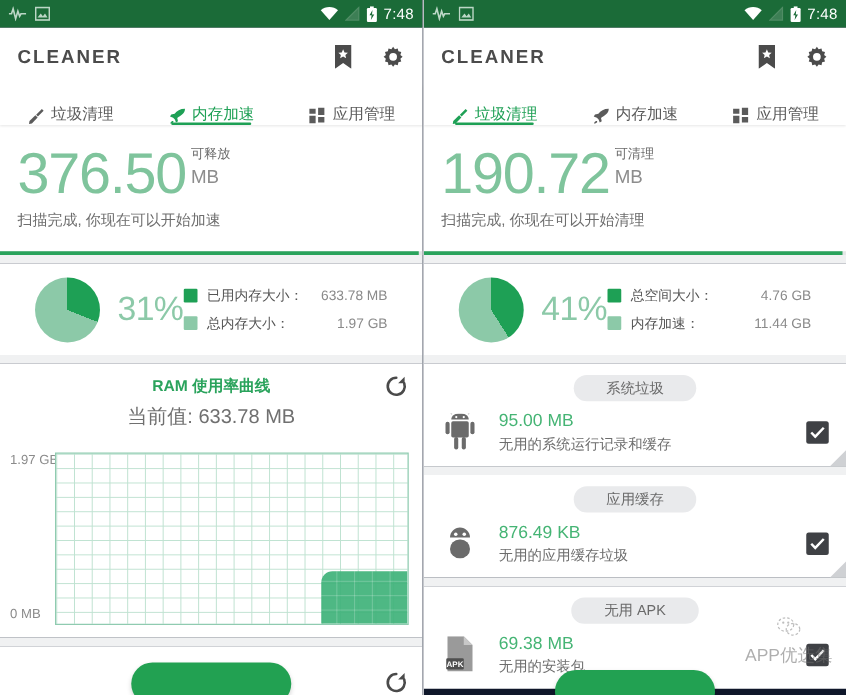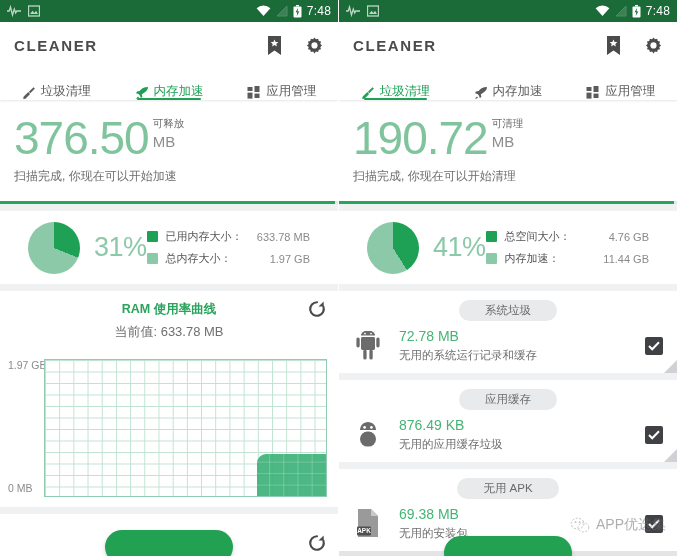--- a/index.html
+++ b/index.html
@@ -3,21 +3,21 @@
 <meta charset="utf-8">
 <style>
   * { margin:0; padding:0; box-sizing:border-box; }
   html,body { width:677px; height:556px; }
   body {
     font-family:"Liberation Sans","DejaVu Sans",sans-serif;
     background:#ffffff;
     overflow:hidden;
   }
   .screens { display:flex; width:677px; height:556px; }
-  .phone { width:338px; height:556px; position:relative; overflow:hidden; background:#e5e5e5; }
+  .phone { width:338px; height:556px; position:relative; overflow:hidden; background:#0f172a; }
   .phone.right { width:338px; margin-left:1px; }
 
   
   .statusbar {
     height:22px; background:#1b6b38; display:flex; align-items:center;
     padding:0 7px; color:#cfe3d6; font-size:11px; position:relative; z-index:5;
   }
   .sb-left { display:flex; align-items:center; gap:7px; }
   .sb-right { margin-left:auto; display:flex; align-items:center; gap:5px; }
   .sb-time { color:#ffffff; font-size:12px; letter-spacing:.2px; }
@@ -77,21 +77,21 @@
   .swatch { width:11px; height:11px; border-radius:1px; flex:0 0 auto; }
   .legend-name { color:#555; margin-left:8px; }
   .legend-val { margin-left:auto; color:#8a8a8a; }
 
   
   .chartcard { padding:8px 0 10px 0; position:relative; }
   .chart-title {
     text-align:center; font-size:12.5px; color:#2aa35c; font-weight:bold;
     padding-top:2px;
   }
-  .chart-sub { text-align:center; font-size:13px; color:#707070; margin-top:5px; }
+  .chart-sub { text-align:center; font-size:16px; color:#707070; margin-top:5px; }
   .refresh {
     position:absolute; right:12px; top:9px; width:18px; height:18px;
   }
   .plot-wrap { position:relative; margin-top:8px; height:148px; }
   .ylab {
     position:absolute; left:8px; font-size:10.5px; color:#8b8b8b; line-height:12px;
   }
   .ylab.top { top:10px; }
   .ylab.bottom { bottom:3px; }
   .plot {
@@ -141,21 +141,21 @@
   .checkbox {
     margin-left:auto; width:18px; height:18px; background:#3f4145; border-radius:2px;
     display:flex; align-items:center; justify-content:center;
   }
   .dogear {
     position:absolute; right:0; bottom:0; width:0; height:0;
     border-left:13px solid transparent; border-bottom:13px solid #cfd1d4;
   }
   .watermark {
     position:absolute; right:11px; bottom:22px; display:flex; align-items:center;
-    gap:6px; opacity:.55; z-index:7; pointer-events:none;
+    gap:6px; opacity:.55; z-index:7; pointer-events:none;flex-direction:column;
   }
   .wm-text { font-size:14px; color:#6d6d6d; }
 </style>
 </head>
 <body>
 
 <div class="screens">
 
   <div class="phone left">
 
@@ -458,21 +458,21 @@
               <circle cx="16" cy="2.6" r="0.9" fill="#ffffff"></circle>
             <path d="M6.4 0.2L4.6-2.4M19.6 0.2l1.8-2.6" stroke="#6b6b6b" stroke-width="1.1"></path>
             <rect x="6" y="6" width="14" height="13" rx="1.4" fill="#6b6b6b"></rect>
             <rect x="1.4" y="6.4" width="3.3" height="10" rx="1.6" fill="#6b6b6b"></rect>
             <rect x="21.3" y="6.4" width="3.3" height="10" rx="1.6" fill="#6b6b6b"></rect>
             <rect x="8.3" y="18.5" width="3.3" height="10" rx="1.6" fill="#6b6b6b"></rect>
             <rect x="14.4" y="18.5" width="3.3" height="10" rx="1.6" fill="#6b6b6b"></rect>
           </svg>
         </div>
         <div class="junk-text">
-          <div class="junk-size">72.78 MB</div>
+          <div class="junk-size">95.00 MB</div>
           <div class="junk-desc">无用的系统运行记录和缓存</div>
         </div>
         <div class="checkbox">
           <svg width="12" height="10" viewBox="0 0 12 10">
               <path d="M1 5l3.2 3.3L11 1.2" fill="none" stroke="#ffffff" stroke-width="2"></path>
             </svg>
         </div>
         <div class="dogear"></div>
       </div>
     </div>

